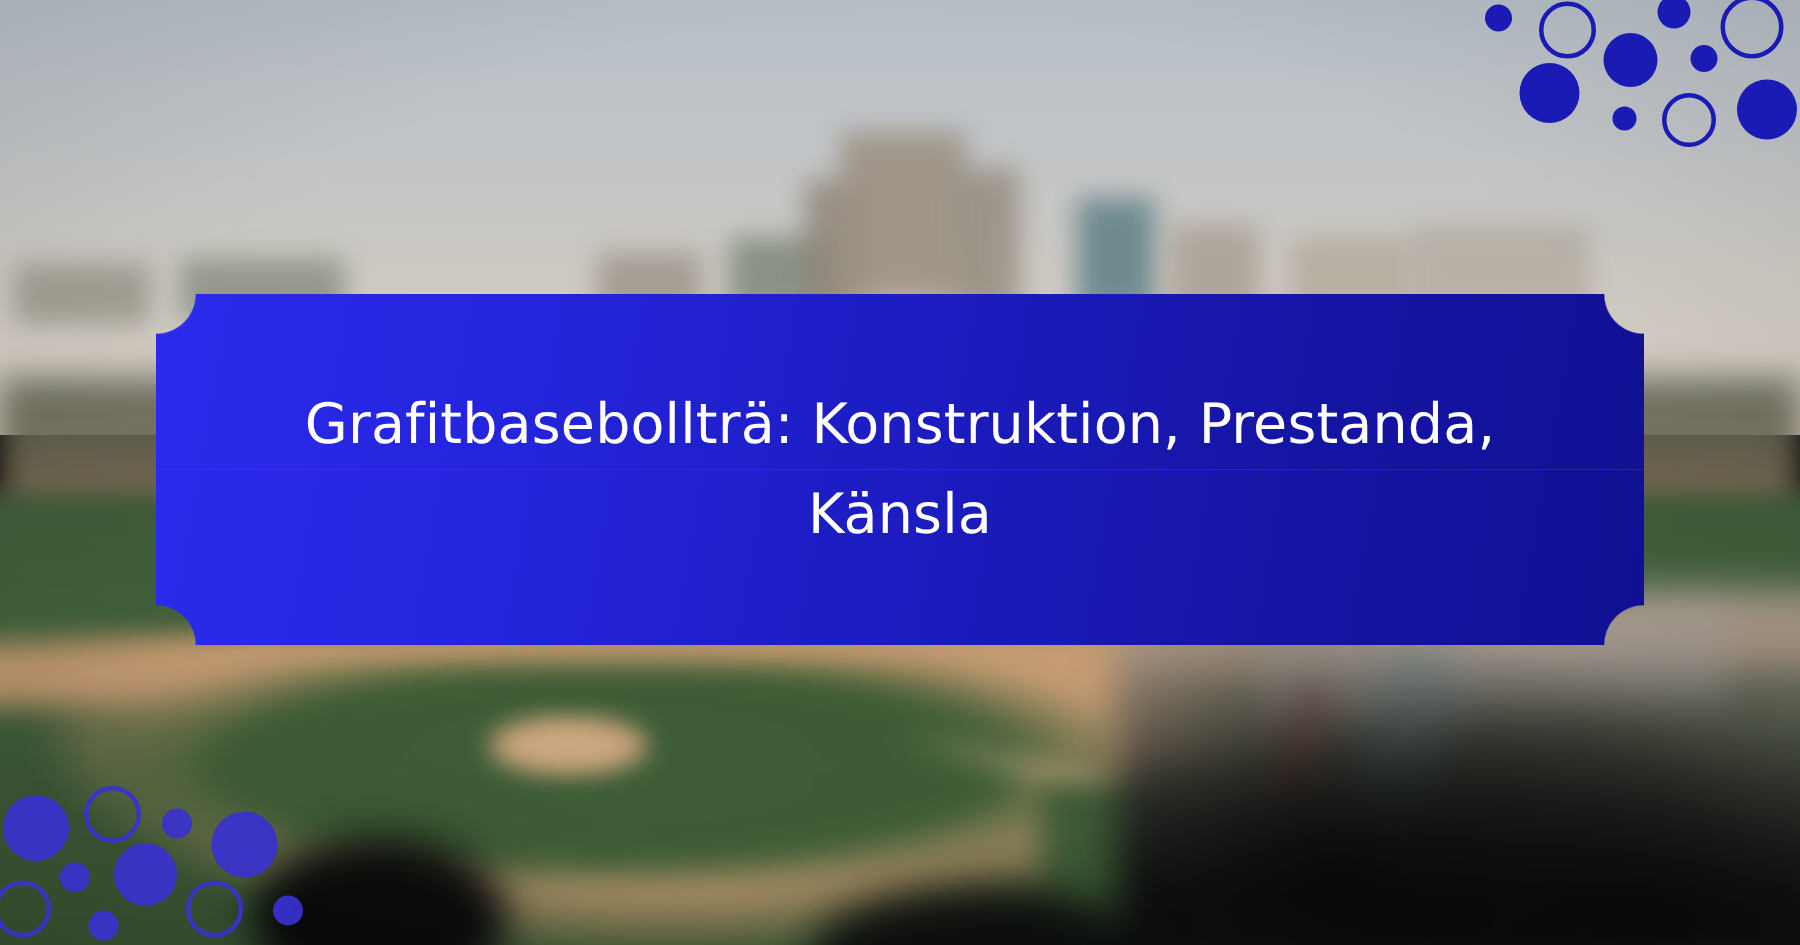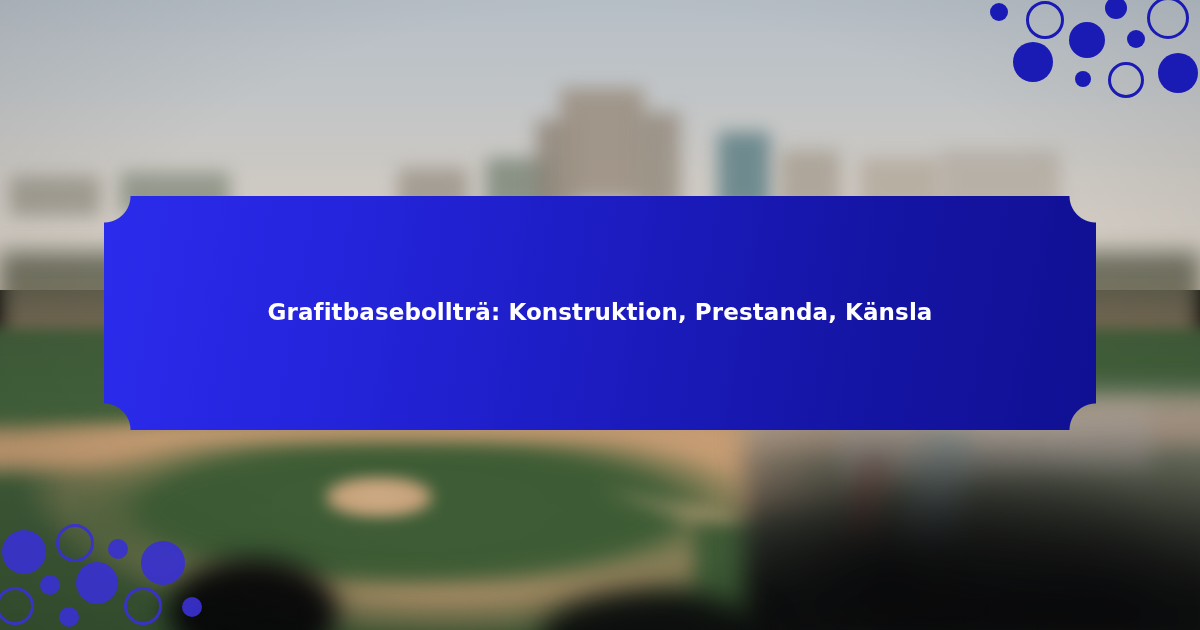--- a/index.html
+++ b/index.html
@@ -199,22 +199,22 @@
       radial-gradient(circle 26px at 100% 100%, transparent 0 26px, #000 27px) bottom right / 50% 50% no-repeat;
   }
   .banner-title {
     position: absolute;
     inset: 0;
     display: flex;
     align-items: center;
     justify-content: center;
     text-align: center;
     color: #ffffff;
-    font-size: 23px;
-    font-weight: 700;
+    font-size: 37px;
+    font-weight: 400;
     line-height: 1.62;
     letter-spacing: .1px;
     padding: 0 72px;
     box-sizing: border-box;
   }
 </style>
 </head>
 <body>
 
 <div id="stage">

